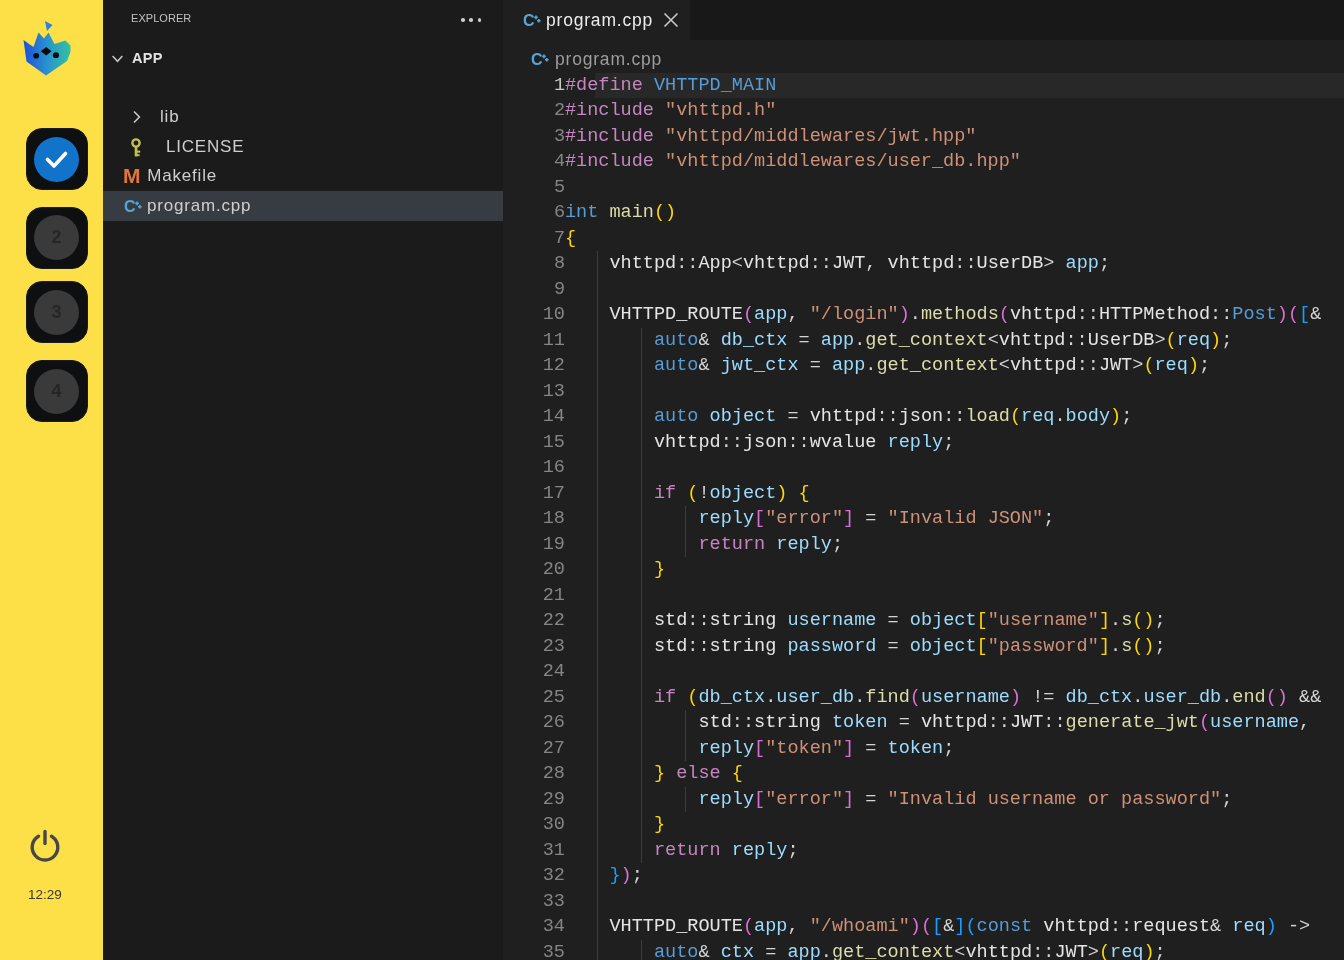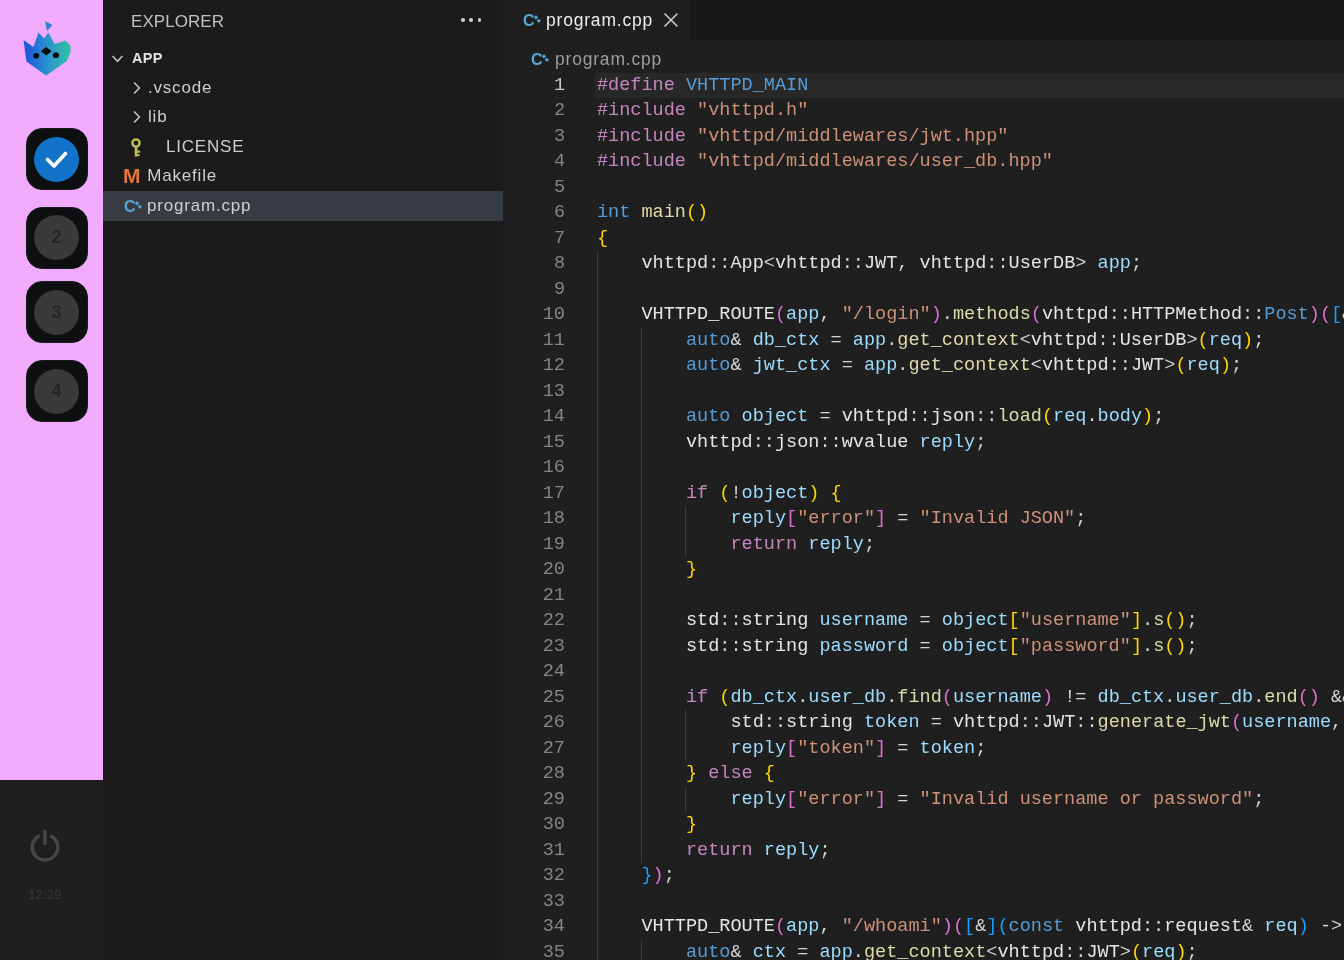--- a/index.html
+++ b/index.html
@@ -1,41 +1,41 @@
 <!DOCTYPE html>
 <html><head><meta charset="utf-8"><style>
 * { margin:0; padding:0; box-sizing:border-box; }
 html,body { width:1344px; height:960px; overflow:hidden; background:#1f1f1f;
   font-family:"Liberation Sans",sans-serif; }
 body { filter:blur(0.7px); }
-#rail { position:absolute; left:0; top:0; width:103px; height:780px; background:#f0abfc; z-index:3; }
+#rail { position:absolute; left:0; top:0; width:103px; height:960px; background:#fde047; z-index:3; }
 .cbox { position:absolute; left:26px; width:62px; height:62px; border:1px solid #1b1c1e; border-radius:16px; background:#0e0f11; }
 .circ { position:absolute; left:34px; width:45px; height:45px; border-radius:50%; display:flex; align-items:center; justify-content:center; }
 .circ.blue { background:#1173c9; }
 .circ.gray { background:#3a3a3a; }
 .circ.gray span { color:#262626; font-size:18px; font-weight:bold; }
 #clock { position:absolute; left:0; top:887px; width:90px; text-align:center; color:#383838; font-size:13.5px; }
 #sidebar { position:absolute; left:103px; top:0; width:400px; height:960px; background:#1b1b1c; z-index:2; }
-#sbhead { position:absolute; left:28px; top:12px; color:#c2c2c2; font-size:17px; letter-spacing:0.05px; }
+#sbhead { position:absolute; left:28px; top:12px; color:#c2c2c2; font-size:11px; letter-spacing:0.05px; }
 #dots { position:absolute; left:358px; top:18px; width:20px; display:flex; justify-content:space-between; }
 #dots i { width:3.5px; height:3.5px; border-radius:50%; background:#cccccc; }
 .trow { position:absolute; left:0; width:400px; height:29.6px; display:flex; align-items:center; color:#cecece; font-size:17px; letter-spacing:0.8px; }
 .trow.sel { background:#373c43; }
 #editor { position:absolute; left:503px; top:0; width:841px; height:960px; background:#1f1f1f; overflow:hidden; }
 #tabbar { position:absolute; left:0; top:0; width:841px; height:40px; background:#181818; }
 #tab { position:absolute; left:0; top:0; width:187px; height:40px; background:#1f1f1f; display:flex; align-items:center; padding-left:20px; }
 #tab .lbl { color:#ededed; font-size:17.5px; letter-spacing:0.8px; margin-left:5px; margin-right:10px; }
 #crumb { position:absolute; left:0; top:42px; width:841px; height:34px; display:flex; align-items:center; padding-left:28px; }
 #crumb .lbl { color:#9d9d9d; font-size:17.5px; letter-spacing:0.8px; margin-left:6px; }
 #linehl { position:absolute; left:595px; top:72.5px; width:749px; height:25.5px; background:#282828; z-index:0; }
 #code { position:absolute; left:503px; top:72.5px; z-index:1; font-family:"Liberation Mono",monospace; font-size:18.55px; line-height:25.5px; white-space:pre; }
 #code .row { height:25.5px; }
 #code .num { display:inline-block; width:62px; text-align:right; color:#858585; }
 #code .num.cur { color:#c7c7c7; }
-#code .ct { display:inline-block; margin-left:32px; color:#d4d4d4; }
+#code .ct { display:inline-block; color:#d4d4d4; }
 #code i { font-style:normal; }
 i.k { color:#c586c0; } i.b { color:#569cd6; } i.t { color:#e5e5e5; }
 i.f { color:#dcdcaa; } i.v { color:#9cdcfe; } i.s { color:#ce9178; }
 i.w { color:#d4d4d4; } i.p1 { color:#ffd700; } i.p2 { color:#da70d6; } i.p3 { color:#179fff; }
 .gd { position:absolute; width:1px; background:#3c3c3c; z-index:1; }
 </style></head>
 <body>
 <div id="rail">
 <svg width="58" height="66" viewBox="0 0 58 66" style="position:absolute;left:18px;top:14px">
 <defs>
@@ -83,35 +83,27 @@
       <i></i>
     </div>
   <div class="trow" style="top:43.3px;font-weight:bold;font-size:14.5px;color:#e3e3e3;letter-spacing:0.3px">
       <span style="margin-left:7px;display:flex">
         <svg width="15" height="15" viewBox="0 0 15 15">
           <path d="M2.6 5 L7.5 10.3 L12.4 5" stroke="#c5c5c5" stroke-width="1.6" fill="none"></path>
         </svg>
       </span>
       <span style="margin-left:7px">APP</span>
     </div>
-  <div class="trow" style="top:72.9px">
-      <span style="margin-left:26px;display:flex">
-        <svg width="15" height="16" viewBox="0 0 15 16">
-          <path d="M5 2.5 L10.4 8 L5 13.5" stroke="#c5c5c5" stroke-width="1.6" fill="none"></path>
-        </svg>
-      </span>
-      <span style="margin-left:4px">.vscode</span>
-    </div>
   <div class="trow" style="top:102.5px">
       <span style="margin-left:26px;display:flex">
         <svg width="15" height="16" viewBox="0 0 15 16">
           <path d="M5 2.5 L10.4 8 L5 13.5" stroke="#c5c5c5" stroke-width="1.6" fill="none"></path>
         </svg>
       </span>
-      <span style="margin-left:4px">lib</span>
+      <span style="margin-left:16px">lib</span>
     </div>
   <div class="trow" style="top:132.1px">
       <span style="margin-left:26px;display:flex;margin-top:3px">
         <svg width="15" height="21" viewBox="0 0 15 21">
           <g>
 <circle cx="7" cy="5" r="3.6" fill="none" stroke="#c3bf50" stroke-width="2.4"></circle>
 <rect x="5.7" y="8.3" width="2.7" height="10.2" fill="#c3bf50"></rect>
 <rect x="8" y="12.6" width="3.2" height="2.1" fill="#c3bf50"></rect>
 <rect x="8" y="16.2" width="2.6" height="1.9" fill="#c3bf50"></rect>
 </g>

